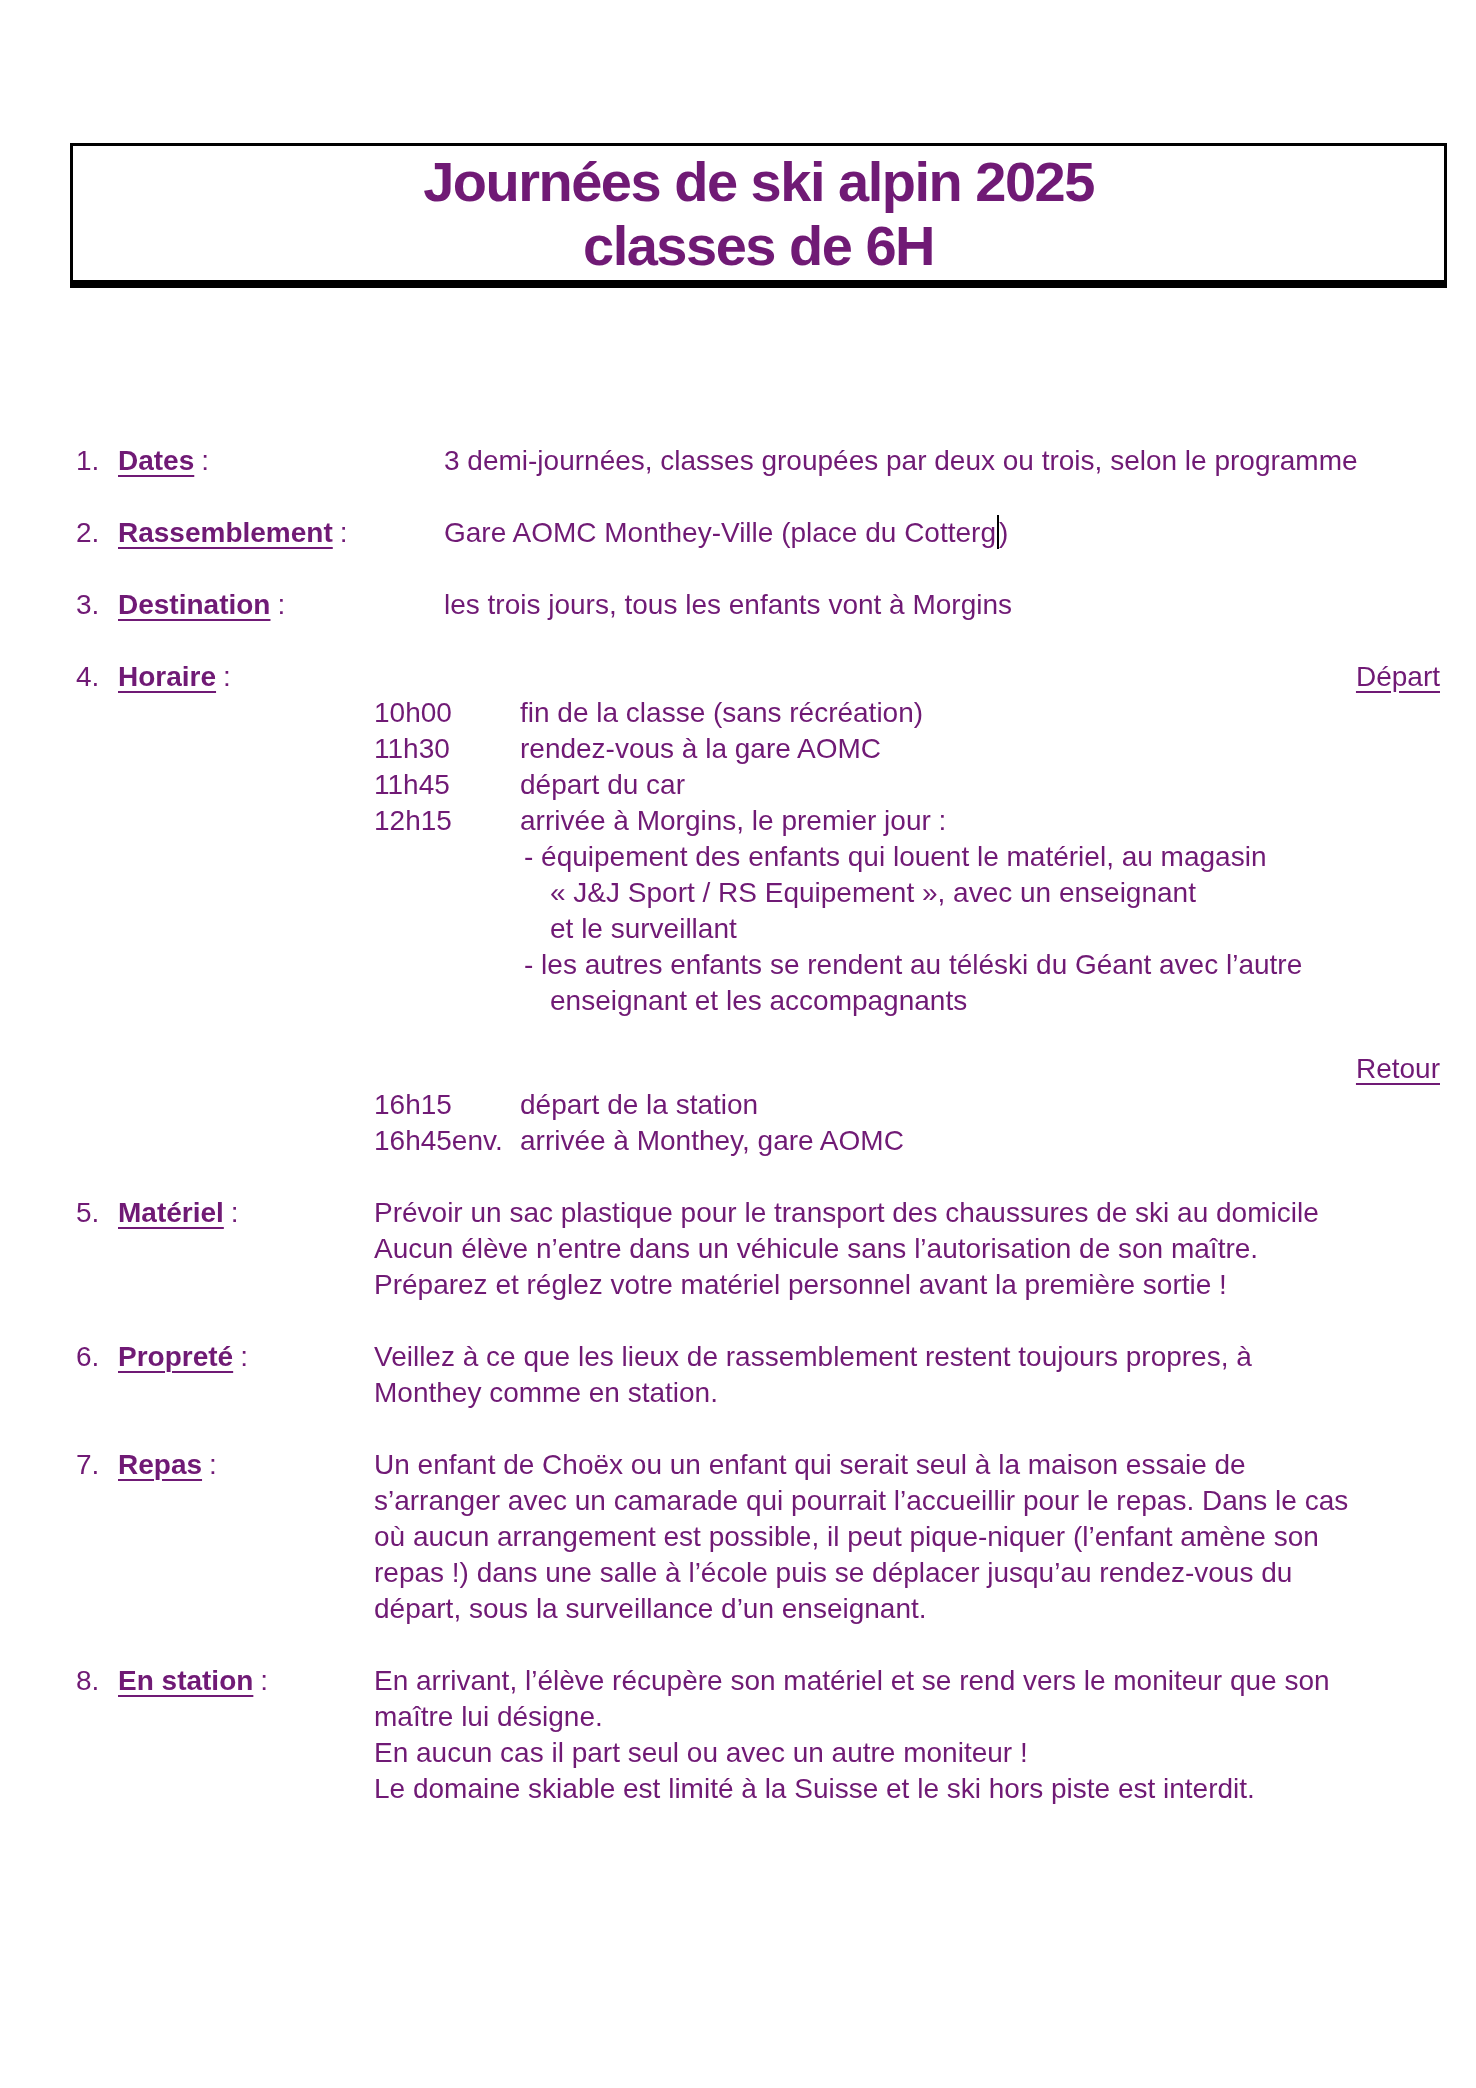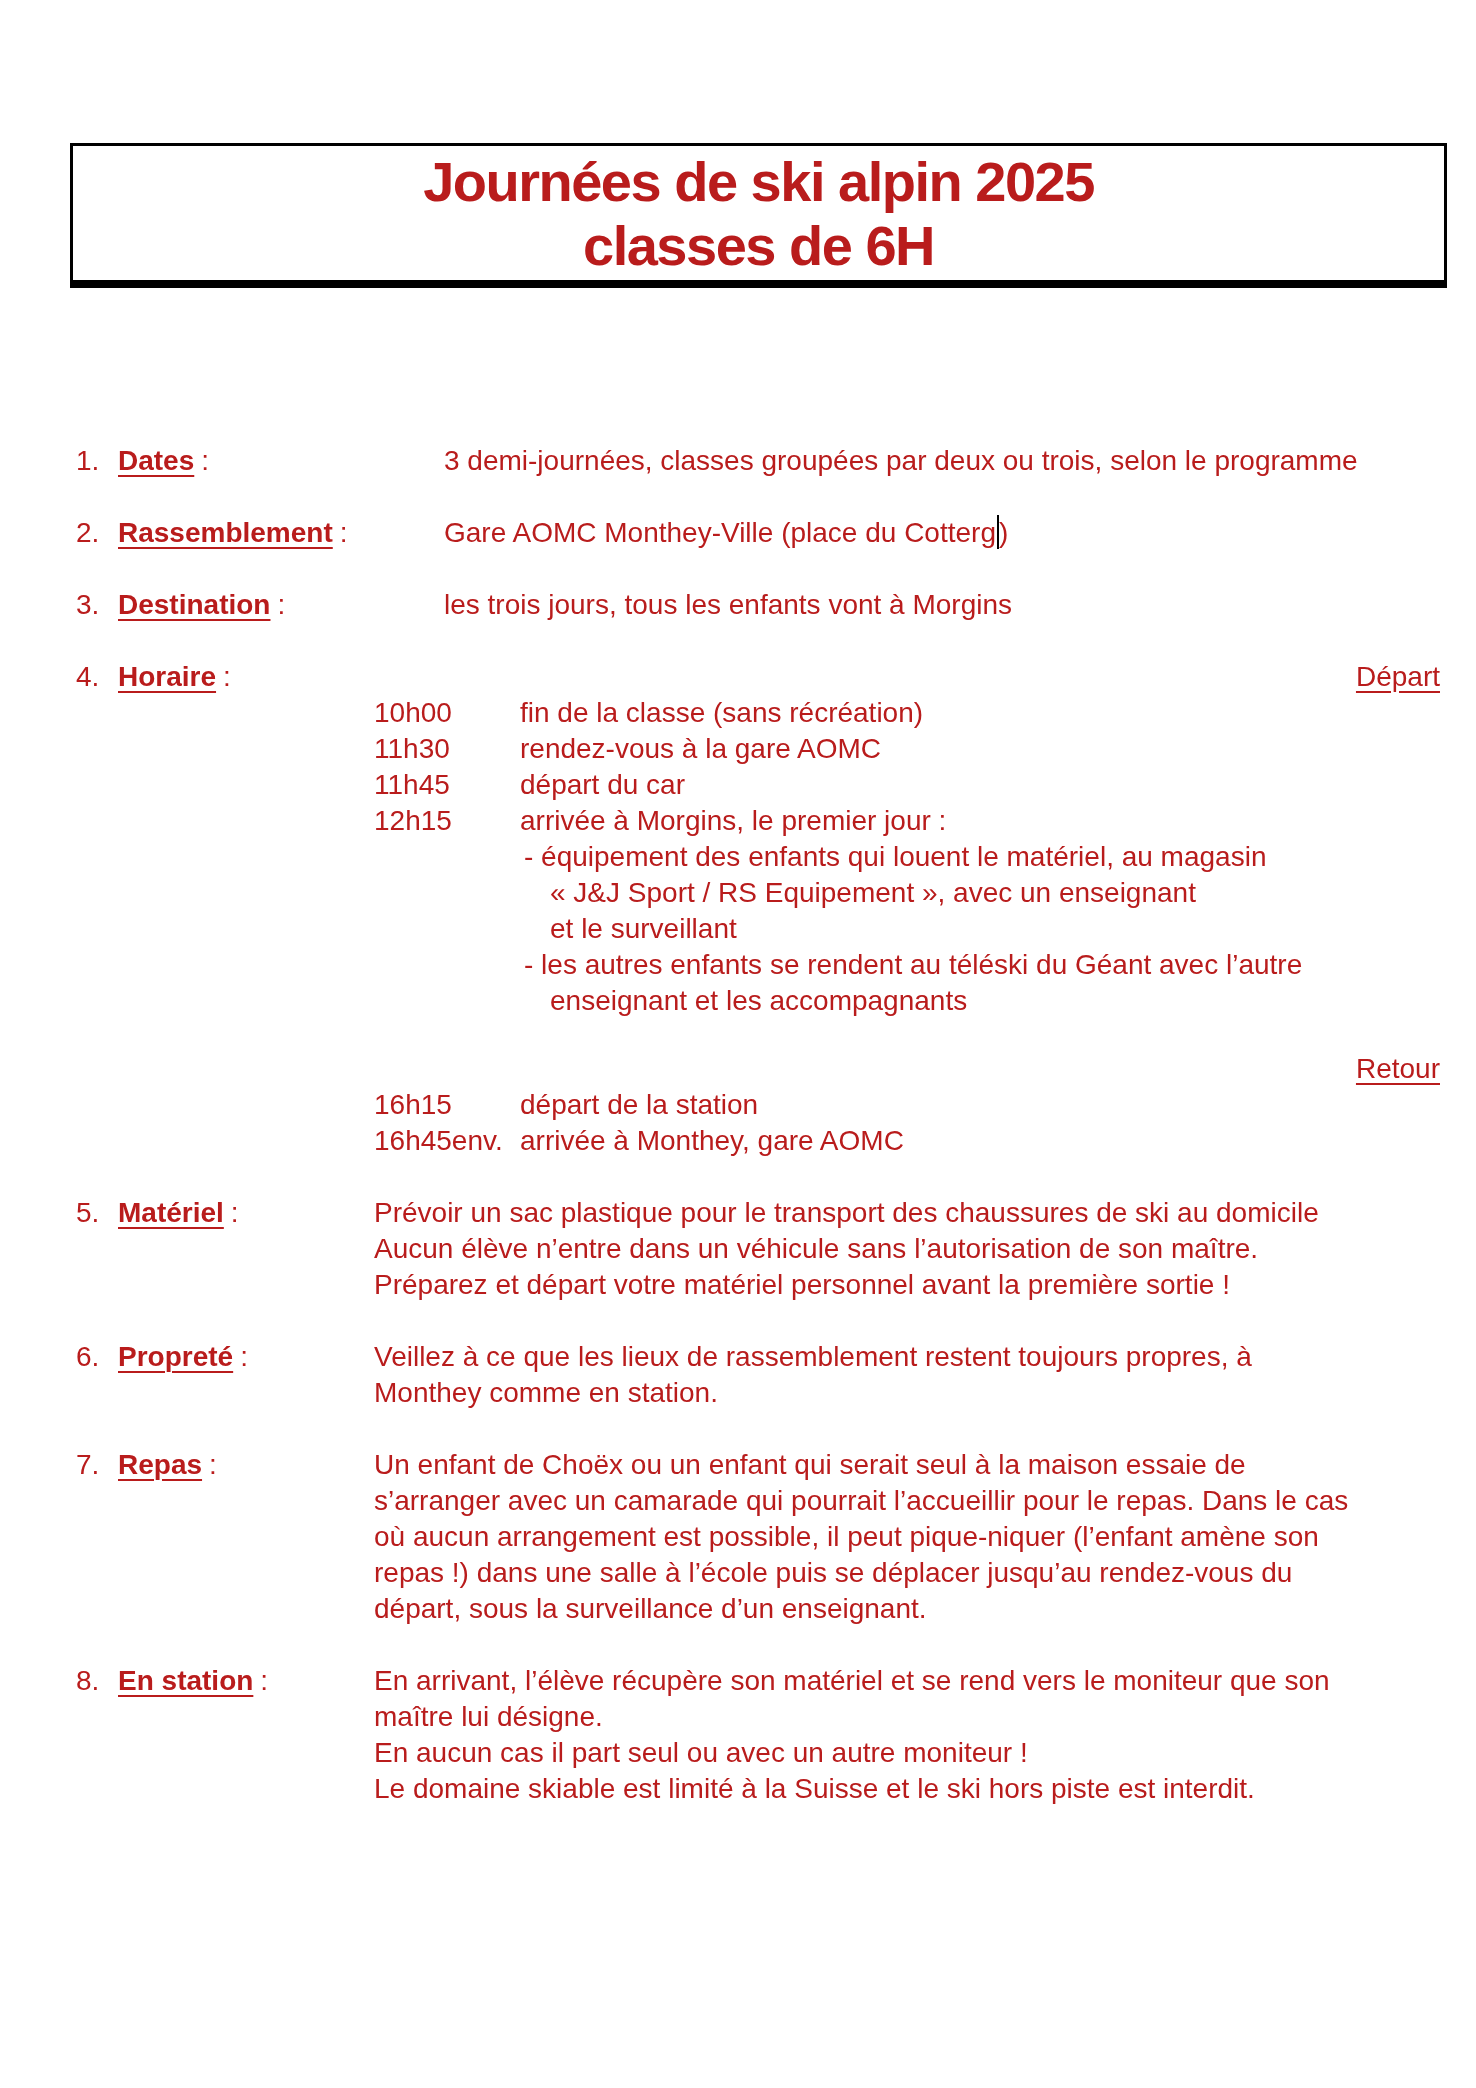--- a/index.html
+++ b/index.html
@@ -1,20 +1,20 @@
 <!DOCTYPE html>
 <html lang="fr"><head>
 <meta charset="utf-8">
 <style>
   html,body { margin:0; padding:0; background:#ffffff; }
   .page {
     position:relative;
     width:1476px; height:2088px;
     background:#ffffff;
-    color:#b91c1c;
+    color:#701a75;
     font-family:"Liberation Sans", sans-serif;
     font-size:28px;
     line-height:36px;
     overflow:hidden;
   }
   .title-box {
     position:absolute;
     left:70px; top:143px;
     width:1371px;
     border:3px solid #000;
@@ -127,21 +127,21 @@
         </div>
 
       </div>
     </div>
 
     <div class="item">
       <div class="head"><span class="num">5.</span><span class="label">Matériel</span><span class="colon">:</span></div>
       <div class="body">
         <div>Prévoir un sac plastique pour le transport des chaussures de ski au domicile</div>
         <div>Aucun élève n’entre dans un véhicule sans l’autorisation de son maître.</div>
-        <div>Préparez et départ votre matériel personnel avant la première sortie !</div>
+        <div>Préparez et réglez votre matériel personnel avant la première sortie !</div>
       </div>
     </div>
 
     <div class="item">
       <div class="head"><span class="num">6.</span><span class="label">Propreté</span><span class="colon">:</span></div>
       <div class="body">
         <div>Veillez à ce que les lieux de rassemblement restent toujours propres, à</div>
         <div>Monthey comme en station.</div>
       </div>
     </div>

